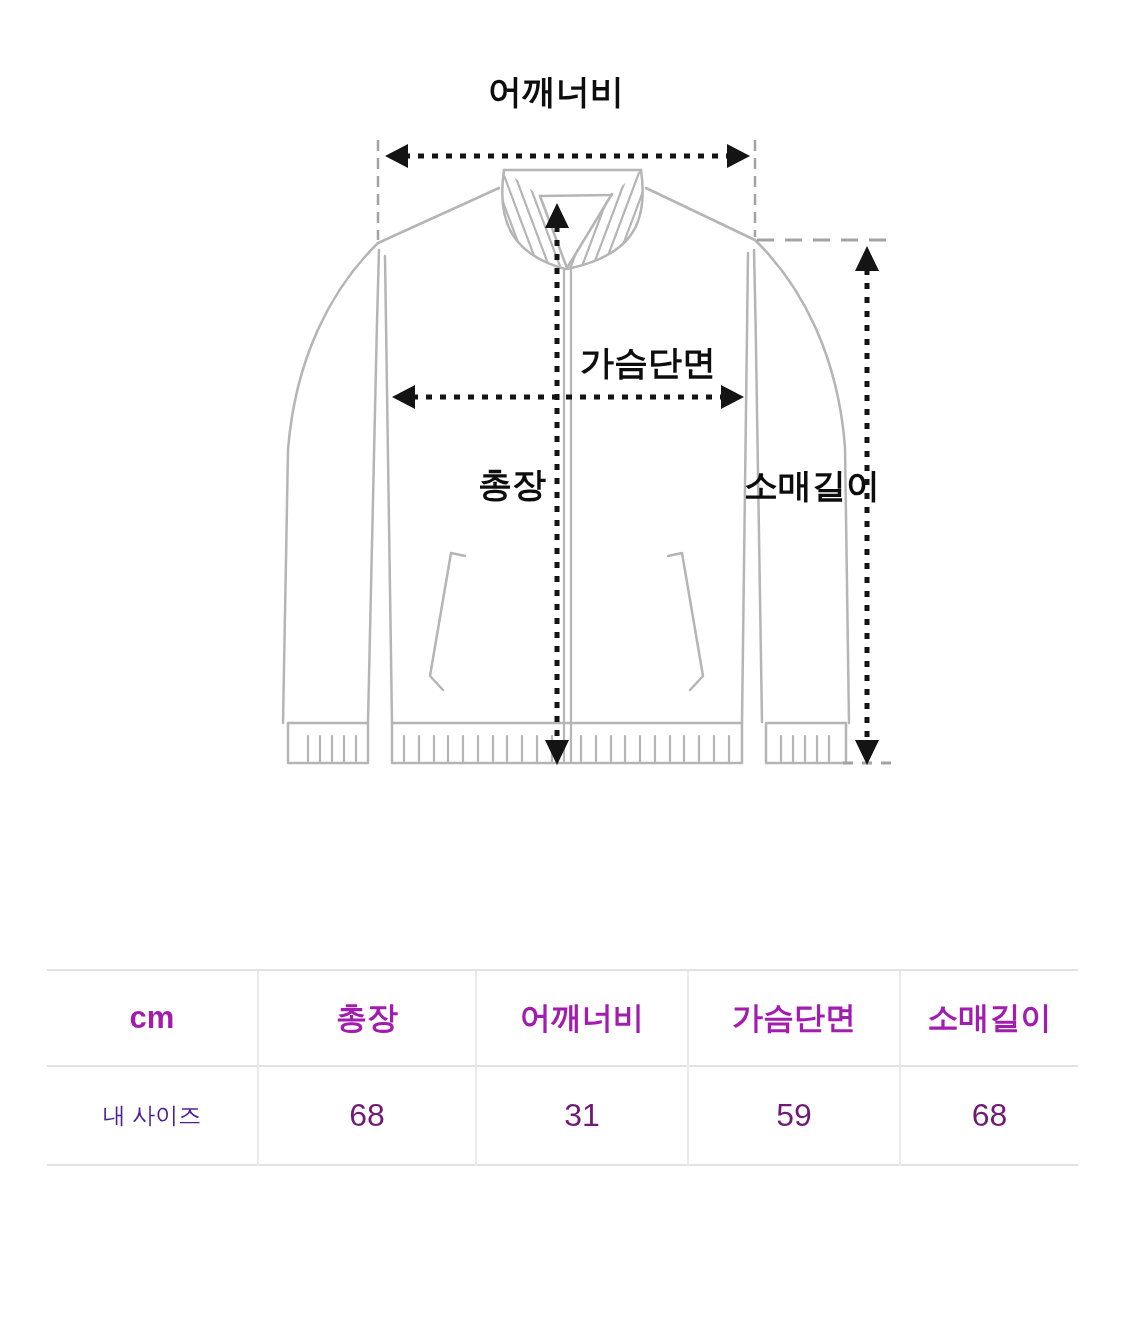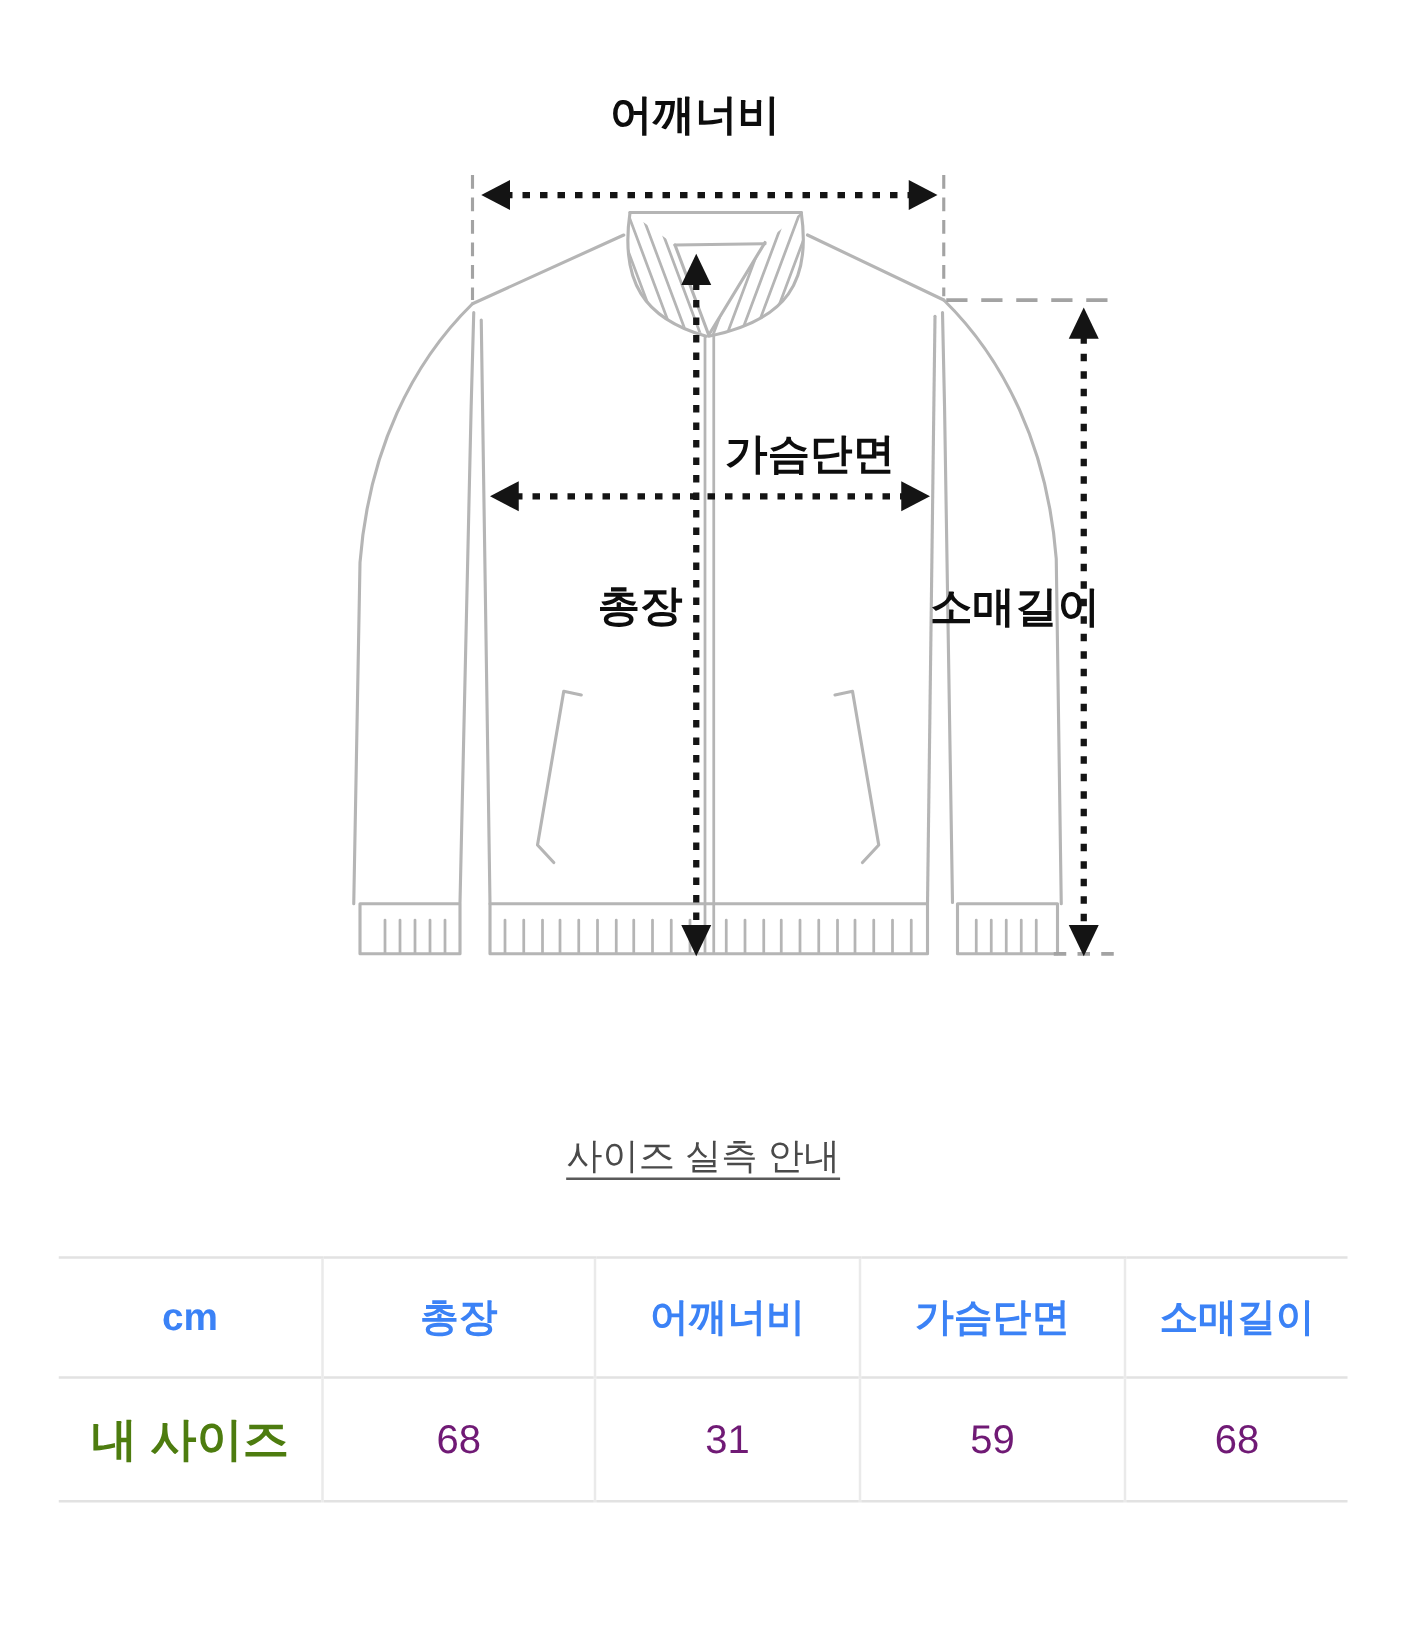--- a/index.html
+++ b/index.html
@@ -28,23 +28,23 @@
     width:1031px;margin:62px 47px 0 47px;
     border-collapse:collapse;table-layout:fixed;
     border-bottom:2px solid #e2e2e2;
   }
   table.size-table td{
     text-align:center;vertical-align:middle;
     border-top:2px solid #e2e2e2;
     padding:0;
   }
   table.size-table td + td{border-left:2px solid #eaeaea;}
-  tr.hdr td{height:94px;font-size:31px;font-weight:700;color:#3b82f6;}
+  tr.hdr td{height:94px;font-size:31px;font-weight:700;color:#a21caf;}
   tr.row td{height:97px;}
-  td.lab{font-size:37px;font-weight:700;color:#4d7c0f;}
+  td.lab{font-size:23px;font-weight:400;color:#4c1d95;}
   td.val{font-size:32px;font-weight:400;color:#701a75;}
 </style>
 </head>
 <body>
 
 <svg class="diagram-wrap" viewBox="0 0 1125 850" aria-hidden="true">
   <defs>
     <clipPath id="collarL">
         <path d="M504,170 L540,196 L567,268 C515,255 496,225 504,170 Z"></path>
       </clipPath>
@@ -125,21 +125,20 @@
 
   <g>
     <text x="812" y="497" text-anchor="middle">소매길이</text>
     <path d="M867,269 L867,742" stroke="#141414" stroke-width="5" stroke-dasharray="6 8" fill="none"></path>
     <polygon points="867,246 855,271 879,271" fill="#141414"></polygon>
     <polygon points="867,765 855,740 879,740" fill="#141414"></polygon>
   </g>
 </svg>
 
 <div class="links">
-  <a>사이즈 실측 안내</a>
 </div>
 
 <table class="size-table">
   <colgroup>
     <col style="width:211px">
       <col style="width:218px">
       <col style="width:212px">
       <col style="width:212px">
       <col style="width:178px">
   </colgroup>

